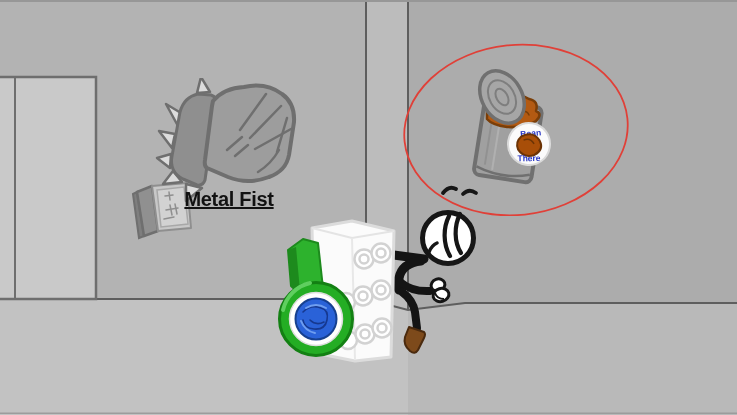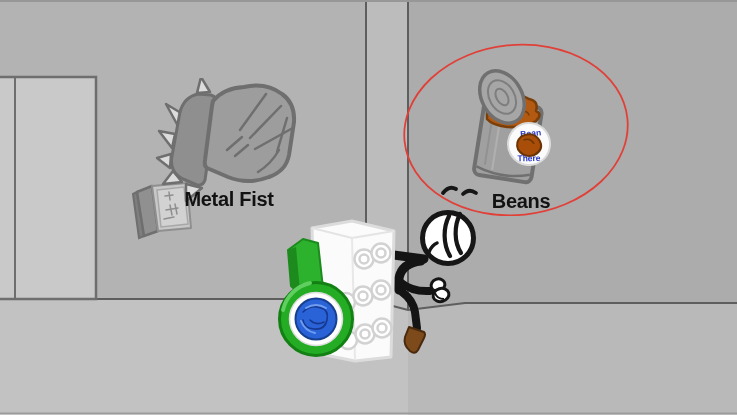--- a/index.html
+++ b/index.html
@@ -5,21 +5,21 @@
   html,body{margin:0;padding:0;background:#888;}
   .stage{
     position:relative;width:737px;height:415px;overflow:hidden;
     background:#b3b3b3;font-family:"Liberation Sans",sans-serif;
   }
   .layer{position:absolute;}
   .item-group{position:absolute;cursor:pointer;}
   .item-label{
     position:absolute;text-align:center;
     font-weight:bold;font-size:20px;line-height:22px;color:#121212;
-    letter-spacing:-0.3px;white-space:nowrap;
+    letter-spacing:-0.3px;white-space:nowrap;text-decoration:underline;
   }
   .item-label.red{color:#e81414;}
   svg{display:block;}
 </style>
 </head>
 <body>
 
 <div class="stage">
 
   <svg class="layer" style="left:0;top:0" width="737" height="415" viewBox="0 0 737 415">
@@ -112,21 +112,20 @@
       </g>
 
       <g transform="rotate(9 529 144)">
         <ellipse cx="529" cy="144" rx="21" ry="21" fill="#fbfbfb" stroke="#dadada" stroke-width="2"></ellipse>
         <text x="529" y="136" text-anchor="middle" font-size="8.5" font-weight="bold" fill="#2836c4" transform="rotate(-14 529 133)">Bean</text>
         <path d="M520 138 Q531 130 539 139 Q545 147 536 154 Q526 159 519 151 Q515 144 520 138 Z" fill="#a84e08" stroke="#6b3305" stroke-width="2"></path>
         <path d="M523 141 q6 -4 11 2" fill="none" stroke="#6b3305" stroke-width="1.5"></path>
         <text x="531" y="161" text-anchor="middle" font-size="8.5" font-weight="bold" fill="#2836c4" transform="rotate(-10 531 157)">There</text>
       </g>
     </svg>
-    <div class="item-label" style="left:73px;top:152px;width:100px">Beans</div>
   </div>
 
   <svg class="layer" style="left:380px;top:180px" width="120" height="180" viewBox="380 180 120 180">
     <g stroke="#141414" fill="none" stroke-linecap="round">
       <path d="M386 254 L424 259" stroke-width="9"></path>
       <path d="M421 261 Q402 263 399 278 L399 290" stroke-width="9"></path>
       <path d="M400 282 Q412 292 430 291" stroke-width="8"></path>
       <path d="M402 292 Q413 300 415 312 L417 328" stroke-width="8"></path>
     </g>
     <path d="M409 327 L424 332 Q426 334 424 338 L418 350 Q415 355 410 351 Q403 345 405 337 Z" fill="#7d4a1b" stroke="#4a2a0e" stroke-width="2" stroke-linejoin="round"></path>

